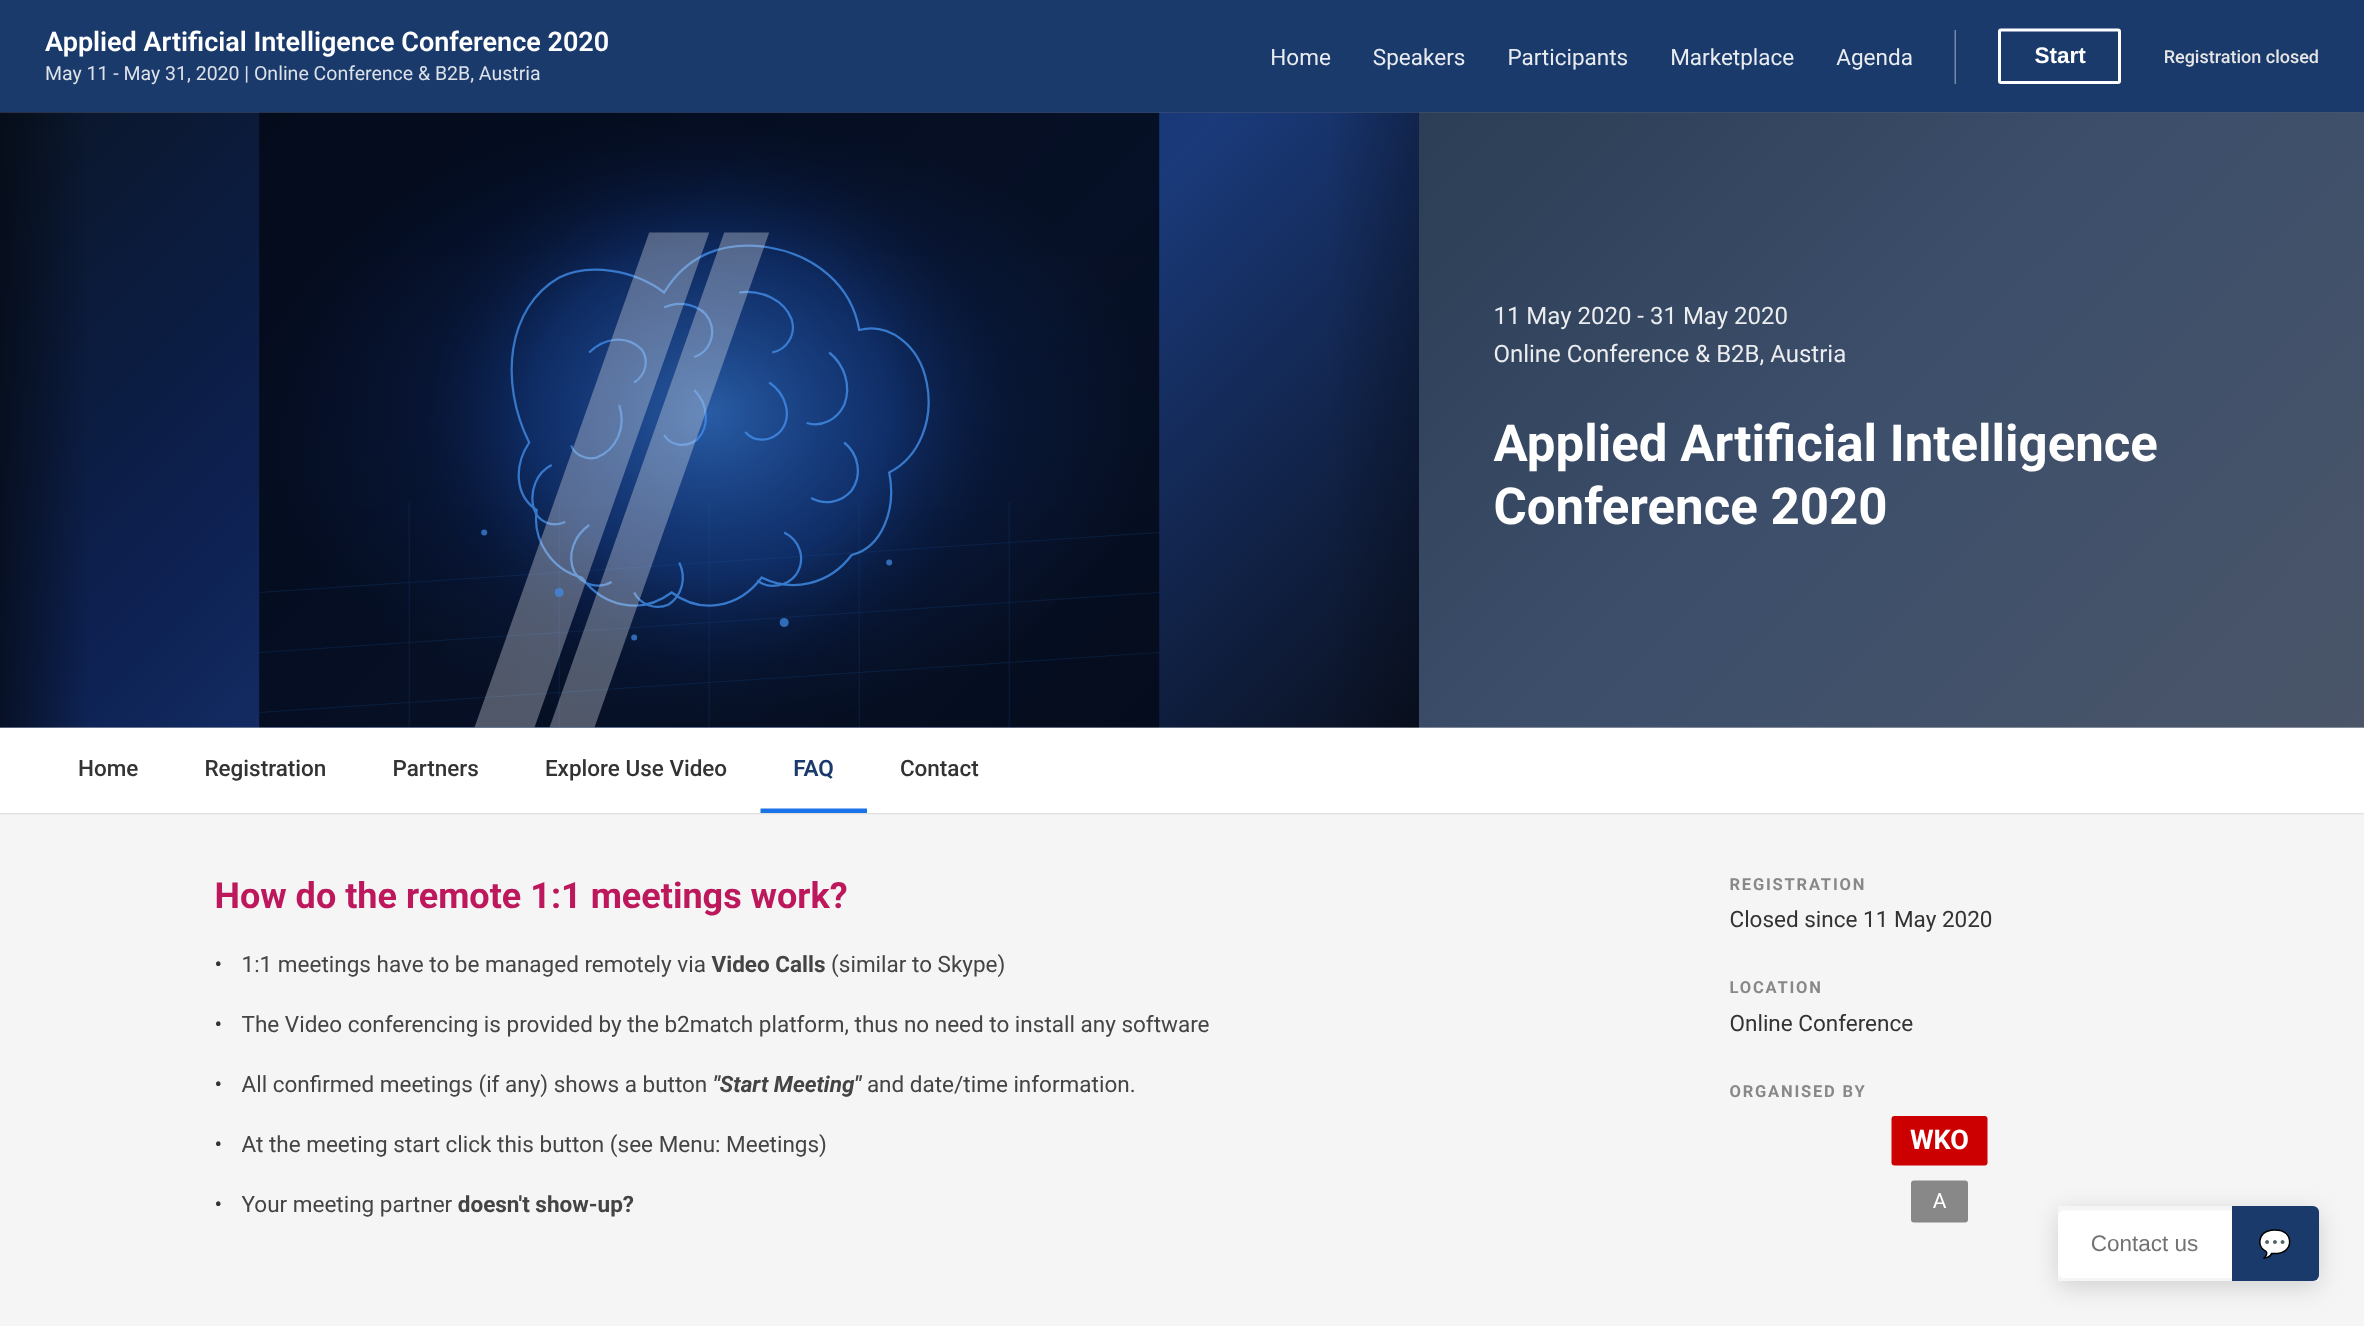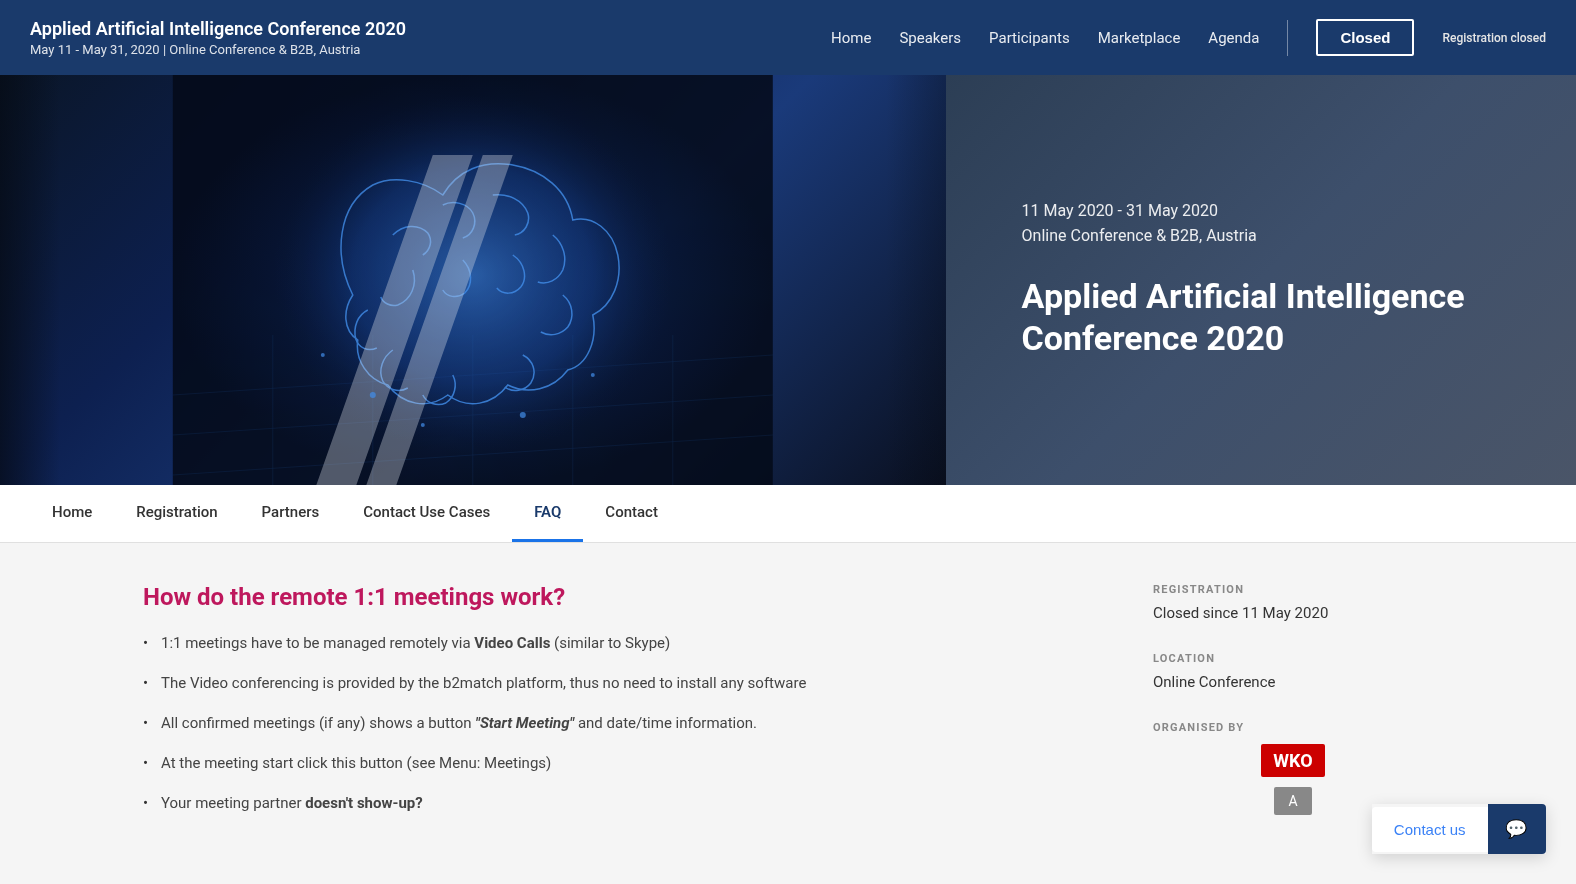--- a/index.html
+++ b/index.html
@@ -61,21 +61,21 @@
       justify-content: center;
       opacity: 0.85;
     }
     .brain-svg { width: 100%; height: 100%; }
     .hero-info {
       flex: 0 0 40%;
       background: linear-gradient(135deg, #2c3e55 0%, #3d4f6b 50%, #4a5568 100%);
       display: flex;
       flex-direction: column;
       justify-content: center;
-      padding: 50px 76px;
+      padding: 50px 50px;
       color: white;
     }
     .hero-dates { font-size: 16px; margin-bottom: 6px; opacity: 0.9; }
     .hero-location { font-size: 16px; margin-bottom: 30px; opacity: 0.9; }
     .hero-conference-title { font-size: 34px; font-weight: 700; line-height: 1.25; }
 
     
     .sub-nav {
       background: white;
       border-bottom: 1px solid #e0e0e0;
@@ -179,21 +179,21 @@
       gap: 0;
       z-index: 100;
       box-shadow: 0 4px 16px rgba(0,0,0,0.15);
     }
     .contact-text-btn {
       background: white;
       border: none;
       padding: 14px 22px;
       font-size: 15px;
       font-weight: 500;
-      color: #3b82f6;
+      color: #737373;
       cursor: pointer;
       border-radius: 4px 0 0 4px;
     }
     .contact-icon-btn {
       background: #1a3a6b;
       border: none;
       padding: 14px 18px;
       color: white;
       font-size: 18px;
       cursor: pointer;
@@ -226,21 +226,21 @@
     <div class="header-title">Applied Artificial Intelligence Conference 2020</div>
     <div class="header-subtitle">May 11 - May 31, 2020 | Online Conference &amp; B2B, Austria</div>
   </div>
   <nav class="header-nav">
     <a href="#">Home</a>
     <a href="#">Speakers</a>
     <a href="#">Participants</a>
     <a href="#">Marketplace</a>
     <a href="#">Agenda</a>
     <div class="header-divider"></div>
-    <button class="login-btn">Closed</button>
+    <button class="login-btn">Start</button>
     <span class="registration-closed">Registration closed</span>
   </nav>
 </header>
 
 <section class="hero">
   <div class="hero-image">
     <div class="hero-brain">
       <svg viewBox="0 0 600 410" xmlns="http://www.w3.org/2000/svg" class="brain-svg">
         <defs>
           <radialGradient id="bgGrad" cx="50%" cy="50%" r="50%">
@@ -304,21 +304,21 @@
     <div class="hero-dates">11 May 2020 - 31 May 2020</div>
     <div class="hero-location">Online Conference &amp; B2B, Austria</div>
     <div class="hero-conference-title">Applied Artificial Intelligence Conference 2020</div>
   </div>
 </section>
 
 <nav class="sub-nav">
   <a href="#">Home</a>
   <a href="#">Registration</a>
   <a href="#">Partners</a>
-  <a href="#">Contact Use Cases</a>
+  <a href="#">Explore Use Video</a>
   <a href="#" class="active">FAQ</a>
   <a href="#">Contact</a>
 </nav>
 
 <div class="main-content">
   <div class="content-left">
     <h1 class="faq-title">How do the remote 1:1 meetings work?</h1>
     <ul class="faq-list">
       <li>
         1:1 meetings have to be managed remotely via <span class="bold">Video Calls</span> (similar to Skype)

